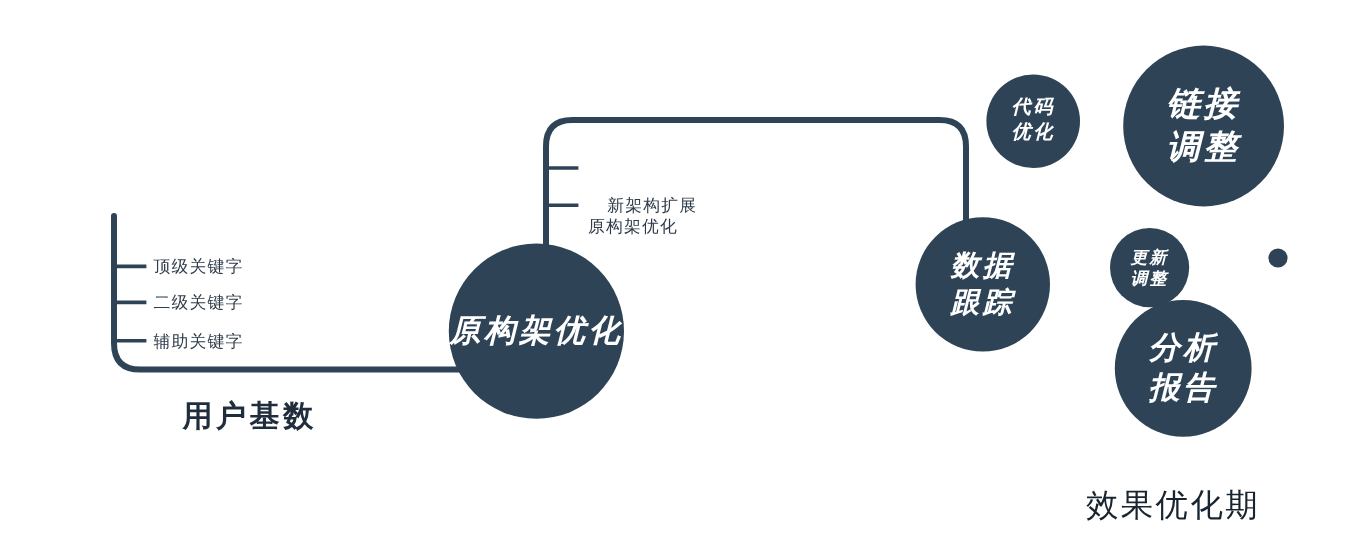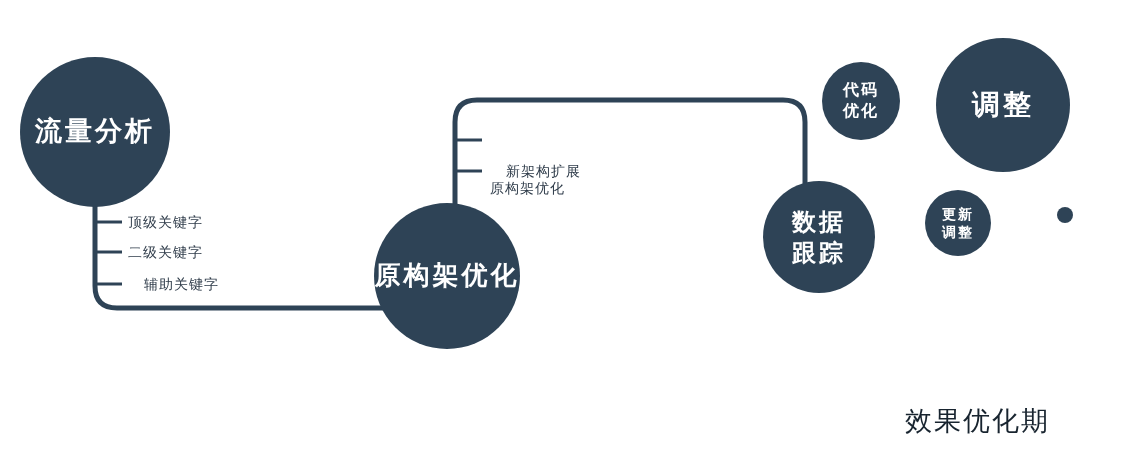--- a/index.html
+++ b/index.html
@@ -6,40 +6,40 @@
   body { font-family: "Liberation Sans", "DejaVu Sans", sans-serif; }
   .canvas {
     position:relative; width:1130px; height:450px; background:#ffffff;
     overflow:hidden;
   }
   .connectors { position:absolute; left:0; top:0; width:1130px; height:450px; color:var(--color-accent,#2e4356); }
   .node {
     position:absolute; border-radius:50%;
     background:var(--color-accent,#2e4356); color:#ffffff;
     display:flex; flex-direction:column; align-items:center; justify-content:center;
-    text-align:center; font-weight:600; letter-spacing:3px; line-height:1.3;
+    text-align:center; font-weight:600; letter-spacing:3px; line-height:1.3;font-style:italic;
   }
   .node span { display:block; }
   .node-traffic        { left:20px;  top:57px;  width:150px; height:150px; font-size:27px; }
   .node-structure      { left:374px; top:203px; width:146px; height:146px; font-size:26px; }
   .node-data-tracking  { left:763px; top:181px; width:112px; height:112px; font-size:24px; }
   .node-code-opt       { left:822px; top:62px;  width:78px;  height:78px;  font-size:16px; letter-spacing:2px; }
   .node-link-adjust    { left:936px; top:38px;  width:134px; height:134px; font-size:28px; }
   .node-update-adjust  { left:925px; top:190px; width:66px;  height:66px;  font-size:14px; font-weight:700; letter-spacing:2px; }
   .node-analysis-report{ left:929px; top:250px; width:114px; height:114px; font-size:26px; }
   .dot {
     position:absolute; left:1057px; top:207px; width:16px; height:16px;
     border-radius:50%; background:var(--color-accent,#2e4356);
   }
   .branch-label {
     position:absolute; font-size:14px; color:#2e3b49; letter-spacing:1px; white-space:nowrap;
   }
   .bl-t0 { left:128px; top:214px; }
   .bl-t1 { left:128px; top:244px; }
-  .bl-t2 { left:144px; top:276px;text-align:center; }
+  .bl-t2 { left:128px; top:276px;text-align:center; }
   .bl-s0 { left:490px; top:132px;margin-top:48px; }
   .bl-s1 { left:506px; top:163px; }
   .edge-label {
     position:absolute; font-weight:700; color:#1f2d3d; white-space:nowrap; letter-spacing:3px;
   }
   .el-user-base     { left:152px; top:330px; font-size:25px; }
   .el-keyword-carry { left:528px; top:61px;  font-size:26px; }
   .caption {
     position:absolute; left:880px; top:403px; width:195px; text-align:center;
     font-size:27px; color:#18242f; letter-spacing:2px; white-space:nowrap;
@@ -57,53 +57,56 @@
     <path d="M 95 222 L 122 222" stroke="currentColor" stroke-width="3"></path>
     <path d="M 95 252 L 122 252" stroke="currentColor" stroke-width="3"></path>
     <path d="M 95 284 L 122 284" stroke="currentColor" stroke-width="3"></path>
 
     <path d="M 455 212 L 455 122 Q 455 100 477 100 L 783 100 Q 805 100 805 122 L 805 200" stroke="currentColor" stroke-width="5" stroke-linecap="round"></path>
 
     <path d="M 455 140 L 482 140" stroke="currentColor" stroke-width="3"></path>
     <path d="M 455 171 L 482 171" stroke="currentColor" stroke-width="3"></path>
   </svg>
 
-  <div class="node node-traffic">
-    <span>流量分析</span>
-  </div>
 
   <div class="node node-structure">
     <span>原构架优化</span>
   </div>
 
   <div class="node node-data-tracking">
     <span>数据</span>
     <span>跟踪</span>
   </div>
 
   <div class="node node-code-opt">
     <span>代码</span>
     <span>优化</span>
   </div>
 
   <div class="node node-link-adjust">
+    <span>链接</span>
     <span>调整</span>
   </div>
 
   <div class="node node-update-adjust">
     <span>更新</span>
     <span>调整</span>
   </div>
 
   <div class="dot"></div>
 
+  <div class="node node-analysis-report">
+    <span>分析</span>
+    <span>报告</span>
+  </div>
 
   <div class="branch-label bl-t0">顶级关键字</div>
   <div class="branch-label bl-t1">二级关键字</div>
   <div class="branch-label bl-t2">辅助关键字</div>
 
   <div class="branch-label bl-s0">原构架优化</div>
   <div class="branch-label bl-s1">新架构扩展</div>
 
+  <div class="edge-label el-user-base">用户基数</div>
 
   <div class="caption">效果优化期</div>
 
 </div>
 
 </body></html>

